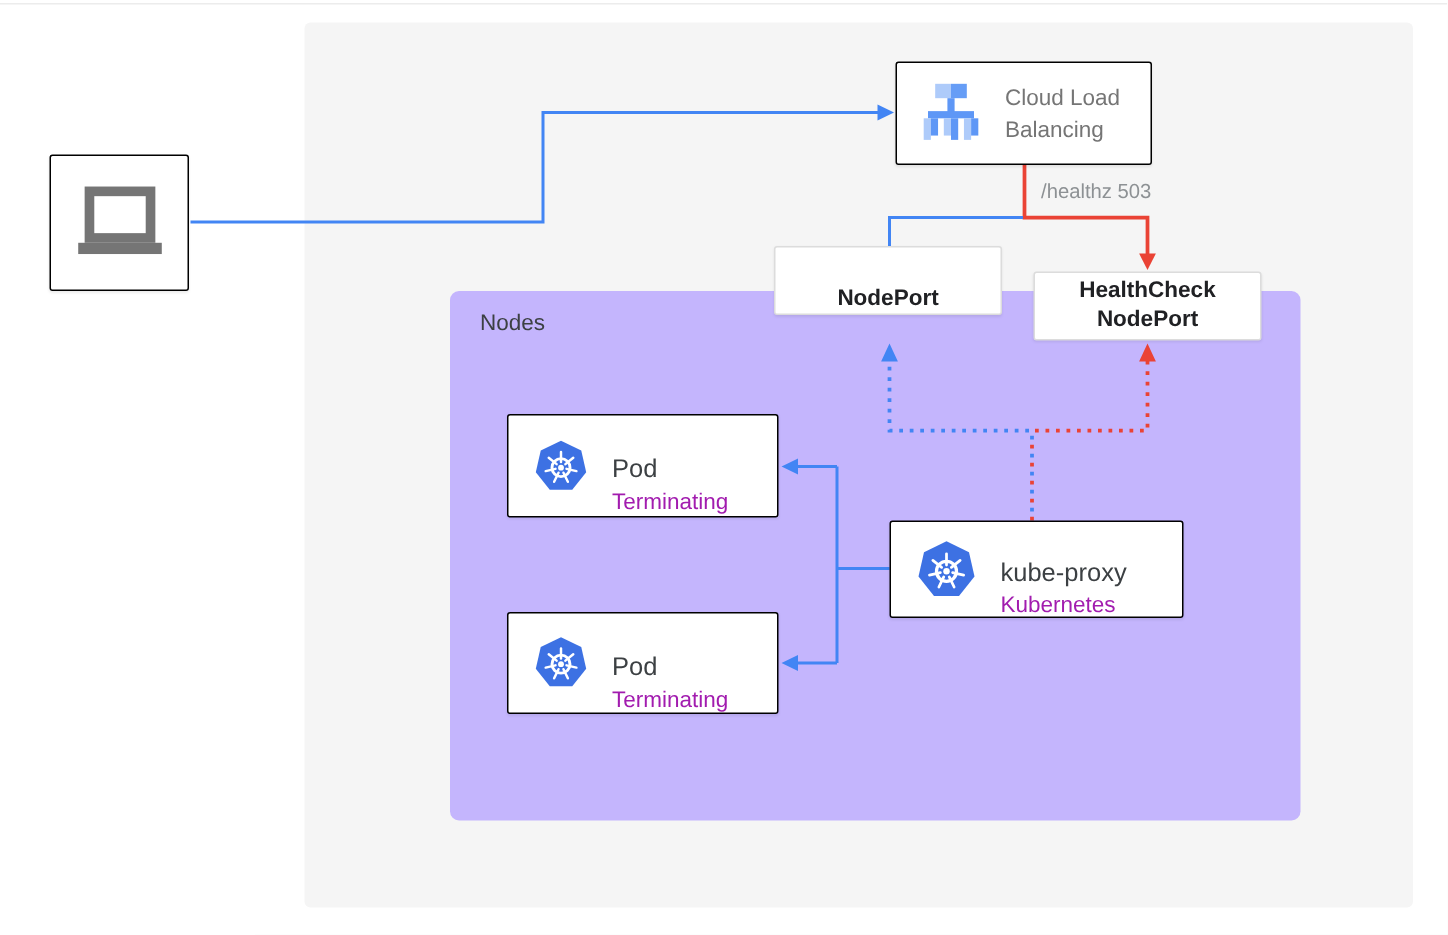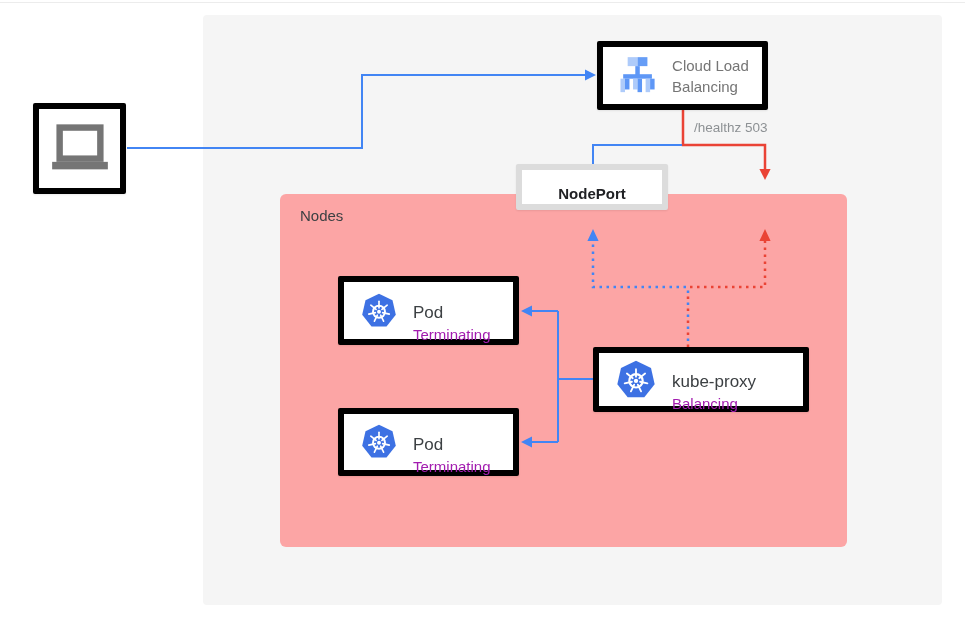--- a/index.html
+++ b/index.html
@@ -2,37 +2,37 @@
 <html><head>
 <meta charset="utf-8">
 <style>
   html,body{margin:0;padding:0;background:#fff;}
   .stage{
     position:relative;width:965px;height:623px;overflow:hidden;
     font-family:"Liberation Sans",sans-serif;background:#fff;
   }
   .top-rule{position:absolute;left:0;top:2px;width:100%;height:1px;background:#ececec;}
   .panel{position:absolute;left:203px;top:15px;width:739px;height:590px;background:#f5f5f5;border-radius:4px;}
-  .nodes-group{position:absolute;left:280px;top:194px;width:567px;height:353px;background:#fca5a5;border-radius:6px;text-align:center;}
+  .nodes-group{position:absolute;left:300px;top:194px;width:567px;height:353px;background:#c4b5fd;border-radius:6px;text-align:center;}
   .nodes-label{position:absolute;left:20px;top:13px;font-size:15px;color:#3c4043;}
   .wires{position:absolute;left:0;top:0;width:965px;height:623px;pointer-events:none;}
-  .box{position:absolute;background:#ffffff;border:6px solid #000000;border-radius:2px;
+  .box{position:absolute;background:#ffffff;border:1px solid #000000;border-radius:2px;
        box-shadow:0 1px 2px rgba(0,0,0,.08);box-sizing:border-box;}
   .laptop-box{left:33px;top:103px;width:93px;height:91px;display:flex;align-items:center;justify-content:center;}
   .clb-box{left:597px;top:41px;width:171px;height:69px;display:flex;align-items:center;gap:13px;padding-left:13px;}
   .clb-label{font-size:15px;line-height:1.4;color:#757575;width:96px;}
   .port-box{width:152px;height:46px;display:flex;align-items:center;justify-content:center;text-align:center;
             font-weight:bold;font-size:15px;color:#202124;line-height:1.25;border-color:#dcdcdc;}
   .nodeport-box{left:516px;top:164px;align-items:flex-end;}
   .hc-box{left:689px;top:181px;}
   .hc-box .lbl{width:120px;}
   .svc-box{display:flex;align-items:center;gap:16px;padding-left:17px;}
   .pod1-box{left:338px;top:276px;width:181px;height:69px;}
   .pod2-box{left:338px;top:408px;width:181px;height:68px;}
-  .kp-box{left:593px;top:347px;width:216px;height:65px;}
+  .kp-box{left:593px;top:347px;width:196px;height:65px;}
   .svc-title{font-size:17px;color:#3c4043;line-height:1.35;margin-top:26px;}
   .svc-sub{font-size:15px;color:#a21caf;line-height:1.3;}
   .healthz{position:absolute;left:694px;top:120px;font-size:13.5px;font-weight:normal;color:#8d9194;}
 </style>
 </head>
 <body>
 
 <div class="stage">
   <div class="top-rule"></div>
   <div class="panel"></div>
@@ -102,20 +102,23 @@
     </svg>
     <div class="clb-label">Cloud Load Balancing</div>
   </div>
 
   <div class="healthz">/healthz 503</div>
 
   <div class="box port-box nodeport-box">
     <div class="lbl">NodePort</div>
   </div>
 
+  <div class="box port-box hc-box">
+    <div class="lbl">HealthCheck NodePort</div>
+  </div>
 
   <div class="box svc-box pod1-box">
     <svg width="36" height="36" viewBox="0 0 48 48">
       <path d="M24,1 L42,9.7 L46.4,29.1 L34,44.7 L14,44.7 L1.6,29.1 L6,9.7 Z" fill="#3d71e3"></path>
       <circle cx="24" cy="25" r="8" fill="none" stroke="#fff" stroke-width="2.6"></circle>
       <circle cx="24" cy="25" r="2.6" fill="#fff"></circle>
       <g stroke="#fff" stroke-width="2.2" stroke-linecap="round">
         <line x1="24" y1="20" x2="24" y2="11"></line>
         <line x1="27.9" y1="21.9" x2="34.9" y2="16.3"></line>
         <line x1="28.9" y1="26.1" x2="37.7" y2="28.1"></line>
@@ -162,16 +165,16 @@
         <line x1="27.9" y1="21.9" x2="34.9" y2="16.3"></line>
         <line x1="28.9" y1="26.1" x2="37.7" y2="28.1"></line>
         <line x1="26.2" y1="29.5" x2="30.1" y2="37.6"></line>
         <line x1="21.8" y1="29.5" x2="17.9" y2="37.6"></line>
         <line x1="19.1" y1="26.1" x2="10.4" y2="28.1"></line>
         <line x1="20.1" y1="21.9" x2="13.1" y2="16.3"></line>
       </g>
     </svg>
     <div>
       <div class="svc-title">kube-proxy</div>
-      <div class="svc-sub">Balancing</div>
+      <div class="svc-sub">Kubernetes</div>
     </div>
   </div>
 </div>
 
 </body></html>

